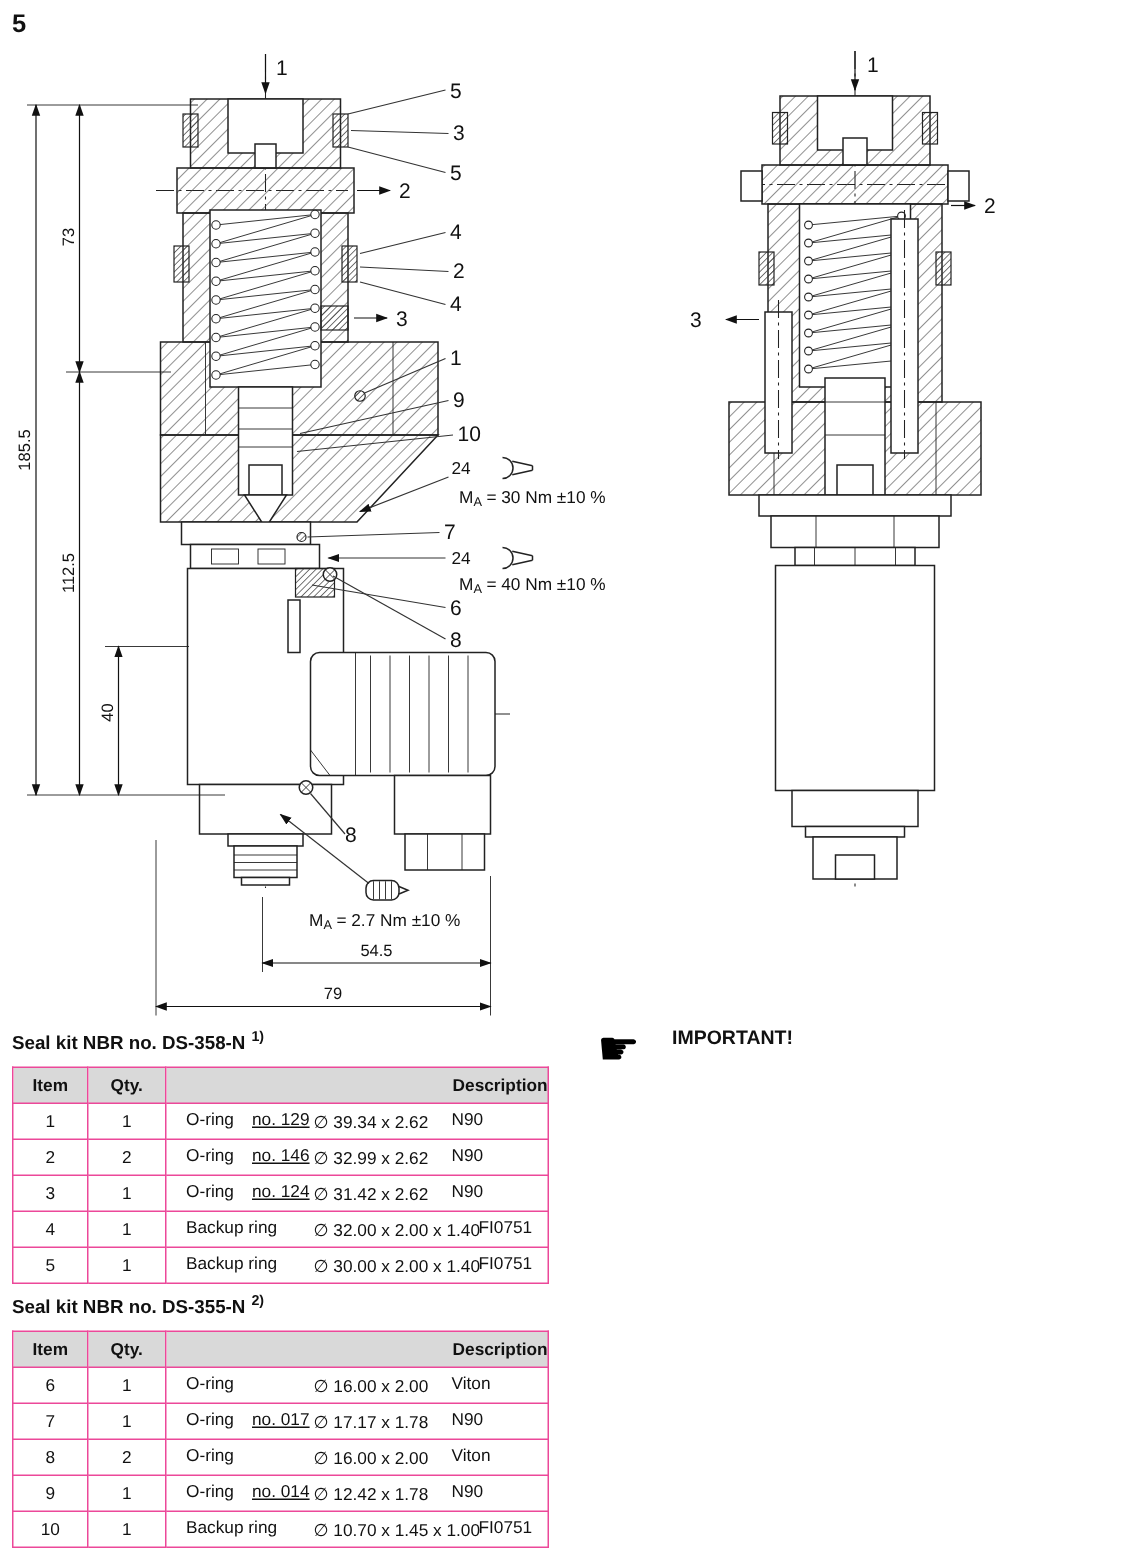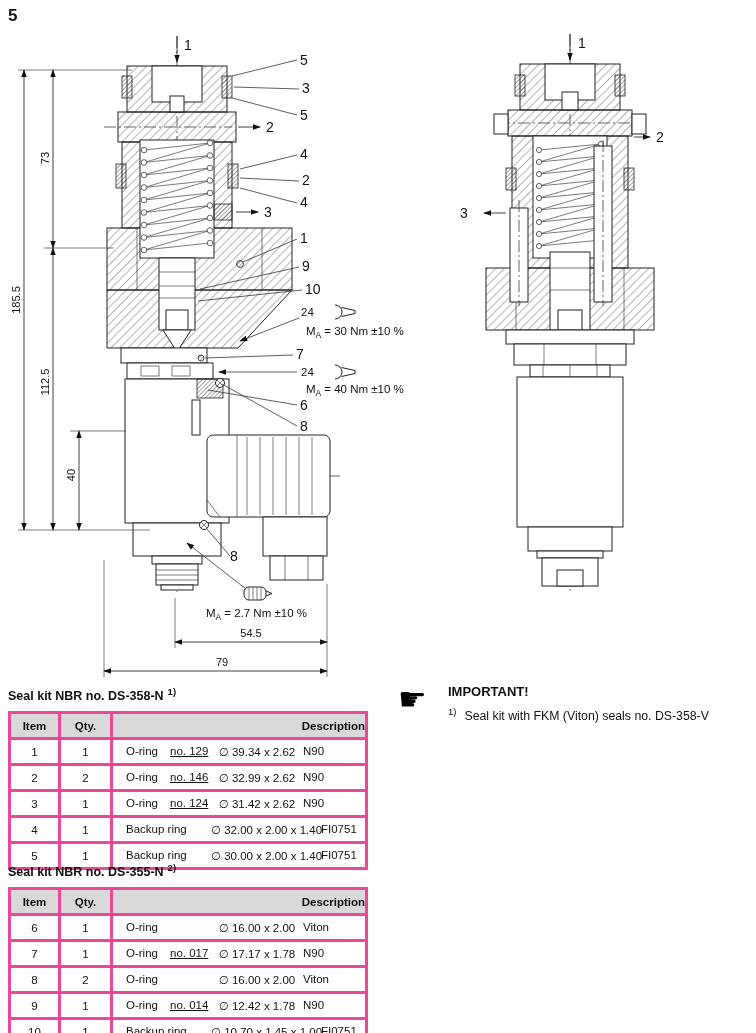--- a/index.html
+++ b/index.html
@@ -19,28 +19,28 @@
   .hd{fill:url(#h2);stroke:#222;stroke-width:0.8;}
   .ld{stroke:#333;stroke-width:0.8;fill:none;}
   .dimln{stroke:#111;stroke-width:0.8;fill:none;}
   .cl{stroke:#222;stroke-width:0.7;fill:none;stroke-dasharray:12 3 2 3;}
   .thin{stroke:#222;stroke-width:0.6;fill:none;}
   
   .kit-title{position:absolute;left:8px;font-size:12.5px;font-weight:bold;}
   .kit-title sup{font-size:9.5px;font-weight:bold;margin-left:4px;}
   table.sealkit{position:absolute;left:8px;width:357px;border-collapse:collapse;
       font-size:11.5px;color:#111;table-layout:fixed;}
-  .sealkit th,.sealkit td{border:3px solid #ec4899;height:23px;padding:0;overflow:hidden;white-space:nowrap;}
+  .sealkit th,.sealkit td{border:1px solid #ec4899;height:23px;padding:0;overflow:hidden;white-space:nowrap;}
   .sealkit th{background:#d9d9d9;font-weight:bold;text-align:center;}
   .sealkit th.desc-h{text-align:right;padding-left:13px;}
   .sealkit td.c{text-align:center;}
   .desc{display:flex;padding-left:13px;}
   .desc .dn{width:44px;}
   .desc .dno{width:41px;text-decoration:underline;}
-  .desc .dsz{width:92px;text-align:center;}
+  .desc .dsz{width:92px;}
   .desc .dm{flex:1;}
   
   .important{position:absolute;left:398px;top:684px;width:356px;}
   .imp-grid{display:flex;}
   .imp-icon{width:50px;font-size:32px;line-height:30px;color:#000;}
   .imp-title{font-size:13px;font-weight:bold;margin-bottom:5px;}
   .imp-item{font-size:12.3px;line-height:16.5px;}
   .imp-item sup{font-size:9.5px;margin-right:8px;}
 </style>
 </head>
@@ -505,18 +505,17 @@
           </td>
       </tr>
     </tbody>
   </table>
 
   <div class="important">
     <div class="imp-grid">
       <div class="imp-icon">☛</div>
       <div>
         <div class="imp-title">IMPORTANT!</div>
-        <div class="imp-item"><sup>1)</sup><span>Seal kit with FKM (Viton) seals no. DS-358-V</span></div>
       </div>
     </div>
   </div>
 
 </div>
 
 </body></html>

